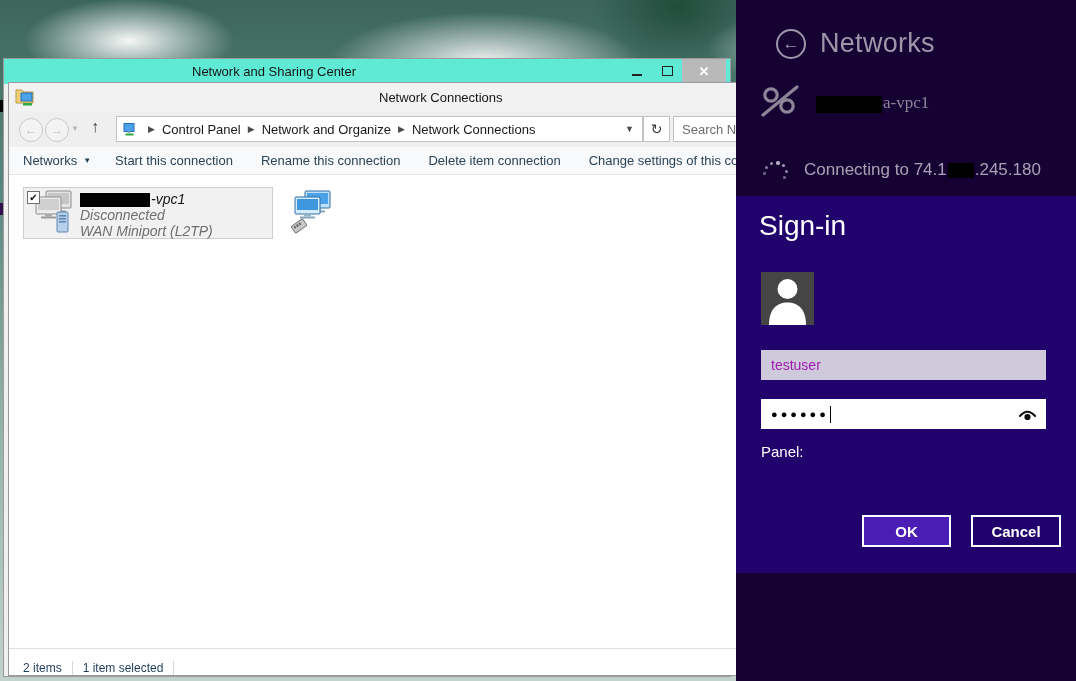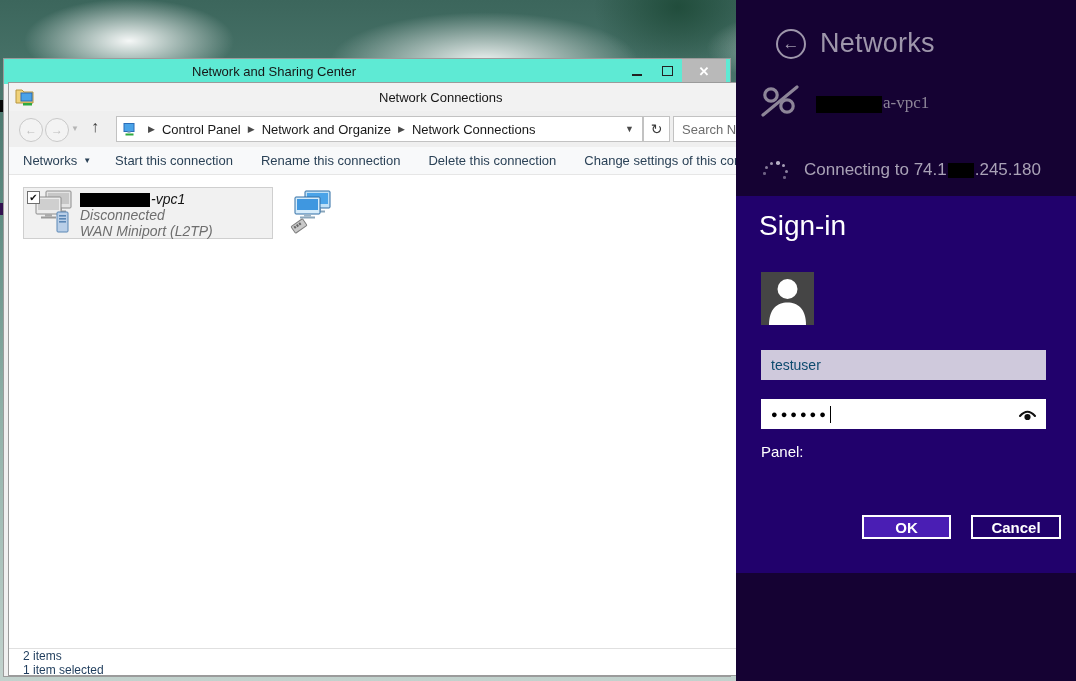--- a/index.html
+++ b/index.html
@@ -74,22 +74,22 @@
   .tile-eth{left:274px;}
   .tile-iconwrap{position:relative;width:56px;flex:0 0 56px;display:flex;align-items:center;justify-content:center;}
   .checkbox{position:absolute;left:3px;top:3px;width:13px;height:13px;background:#fff;border:1px solid #6f6f6f;
             box-sizing:border-box;font-size:10px;line-height:11px;text-align:center;color:#111;}
   .tile-text{padding-top:3px;font-size:14px;line-height:16px;color:#6e6e6e;white-space:nowrap;font-style:italic;}
   .tile-name{color:#141414;}
   .redact{display:inline-block;background:#000;vertical-align:middle;}
   .redact-tile{width:70px;height:14px;margin-right:1px;}
 
   .nc-statusbar{position:absolute;left:0;right:0;bottom:0;height:27px;background:#fff;
-                border-top:1px solid #e0e0e0;display:flex;align-items:flex-start;padding-left:14px;box-sizing:border-box;
-                font-size:12px;color:#1e3c5c;flex-direction:column;}
+                border-top:1px solid #e0e0e0;display:flex;align-items:flex-end;padding-left:14px;box-sizing:border-box;
+                font-size:12px;color:#1e3c5c;}
   .sb-sep{width:1px;height:14px;background:#d8d8d8;margin:0 10px;}
 
   
   .panel{position:absolute;left:736px;top:0;width:340px;height:681px;background:#150233;z-index:10;}
   .panel-signin{position:absolute;left:0;top:196px;width:340px;height:377px;background:#21016c;}
 
   .nw-header{position:absolute;left:40px;top:28px;display:flex;align-items:center;gap:14px;}
   .back-circle{width:30px;height:30px;border:2px solid #9e96ab;border-radius:50%;color:#9e96ab;
                display:flex;align-items:center;justify-content:center;font-size:17px;box-sizing:border-box;}
   .nw-title{font-size:27px;font-weight:300;color:#9e96ab;letter-spacing:.3px;}
@@ -102,27 +102,27 @@
   .conn-text{font-size:17px;color:#a9a2b6;}
   .redact-ip{width:26px;height:15px;margin:0 1px;}
   .spinner{position:relative;width:26px;height:26px;}
   .spinner i{position:absolute;border-radius:50%;background:#b6afc4;}
 
   .si-heading{position:absolute;left:23px;top:210px;font-size:28px;font-weight:300;color:#fff;}
   .avatar{position:absolute;left:25px;top:272px;width:53px;height:53px;background:#454545;overflow:hidden;}
   .field{position:absolute;left:25px;width:285px;height:30px;box-sizing:border-box;}
   .field-user{top:350px;background:#cfc9dc;}
   .field-user input{width:100%;height:100%;border:none;outline:none;background:transparent;
-                    font-family:"Liberation Sans",sans-serif;font-size:14px;color:#0c4a6e;padding:0 0 0 10px;box-sizing:border-box;}
+                    font-family:"Liberation Sans",sans-serif;font-size:14px;color:#a21caf;padding:0 0 0 10px;box-sizing:border-box;}
   .field-pass{top:399px;background:#fff;display:flex;align-items:center;padding-left:10px;}
   .dots{font-size:11px;letter-spacing:3px;color:#000;}
   .caret{display:inline-block;width:1px;height:17px;background:#000;margin-left:1px;}
   .eye{position:absolute;right:9px;top:8px;display:flex;}
   .domain-label{position:absolute;left:25px;top:443px;font-size:15px;color:#fff;}
-  .btn{position:absolute;top:515px;height:24px;border:2px solid #fff;box-sizing:border-box;
+  .btn{position:absolute;top:515px;height:32px;border:2px solid #fff;box-sizing:border-box;
        color:#fff;font-size:15px;font-weight:600;display:flex;align-items:center;justify-content:center;
        font-family:"Liberation Sans",sans-serif;}
   .btn-ok{left:126px;width:89px;background:#4a1eb4;}
   .btn-cancel{left:235px;width:90px;background:transparent;}
 </style>
 </head>
 <body>
 
 <div class="stage">
   <div class="desktop"></div>
@@ -184,21 +184,21 @@
       </div>
     </div>
 
     <div class="cmd-band">
       <span class="cmd cmd-organize">
         <span>Networks</span>
         <span class="dd">▼</span>
       </span>
       <span class="cmd cmd-gap">Start this connection</span>
       <span class="cmd cmd-gap">Rename this connection</span>
-      <span class="cmd cmd-gap">Delete this connection</span>
+      <span class="cmd cmd-gap">Delete item connection</span>
       <span class="cmd">Change settings of this connection</span>
     </div>
 
     <div class="content">
 
       <div class="tile tile-vpn">
         <div class="tile-iconwrap">
           <span>
             <svg width="46" height="46" viewBox="0 0 46 46">
               <rect x="17" y="3" width="25" height="17" rx="1" fill="#e4e4e4" stroke="#8c8c8c"></rect>

